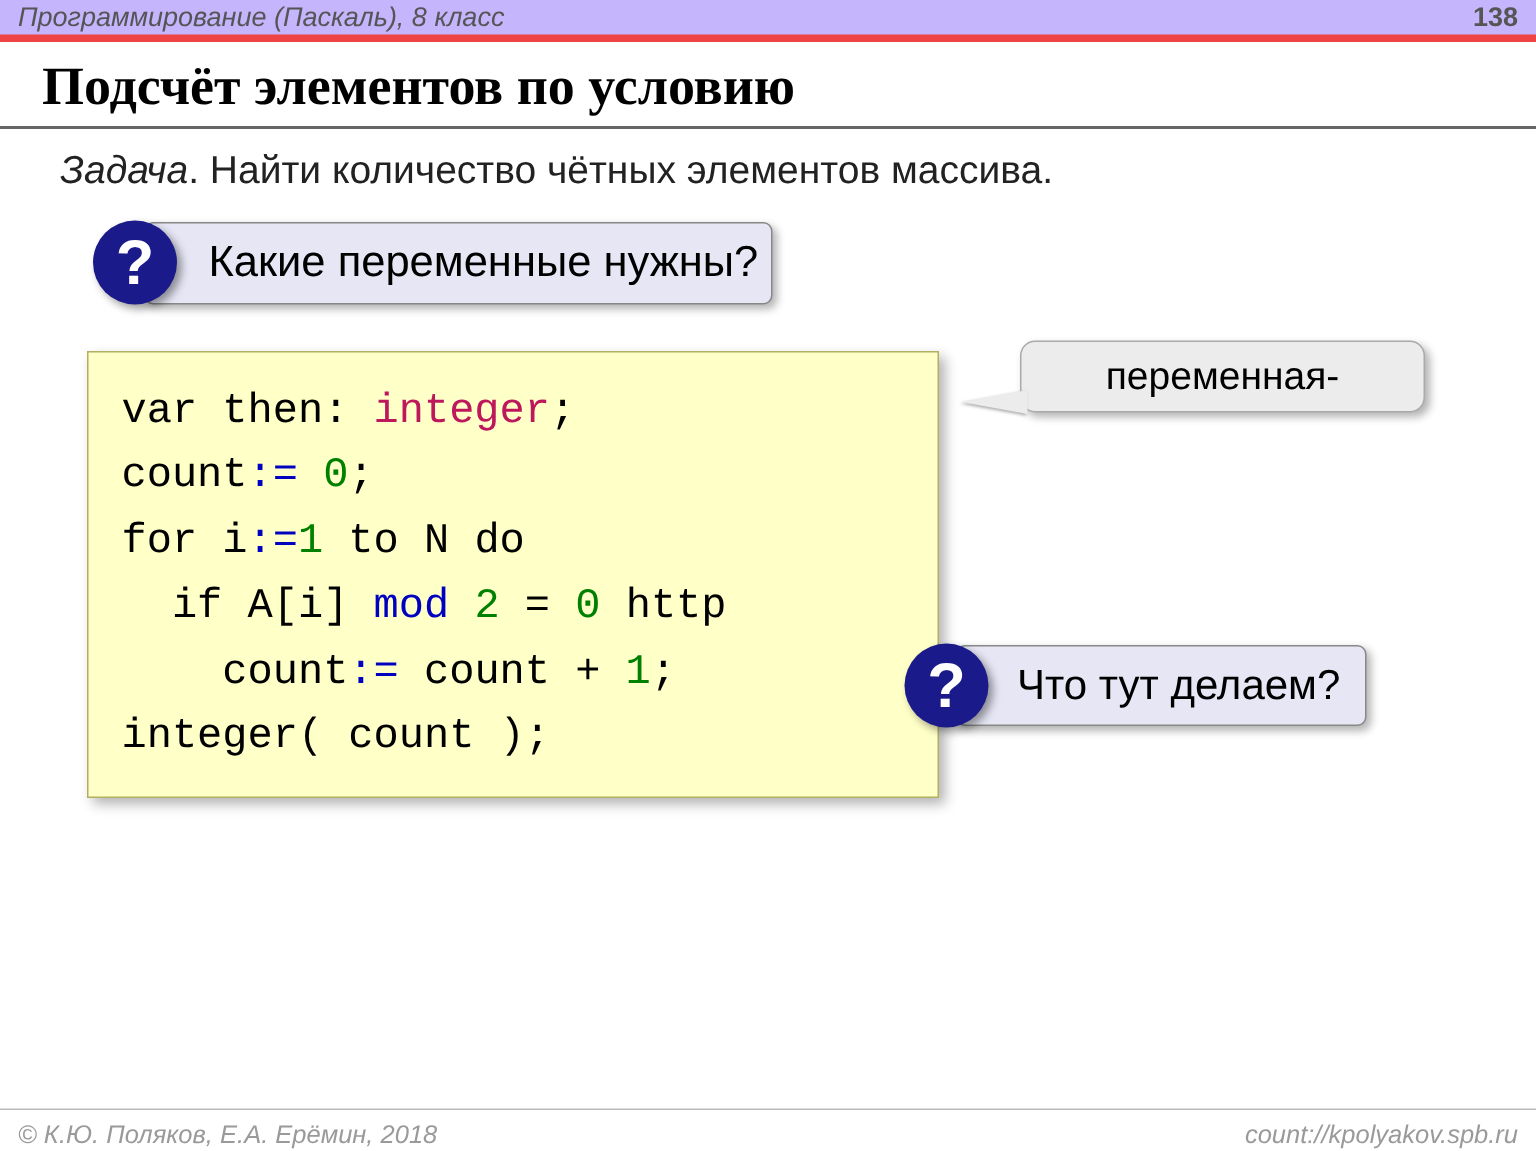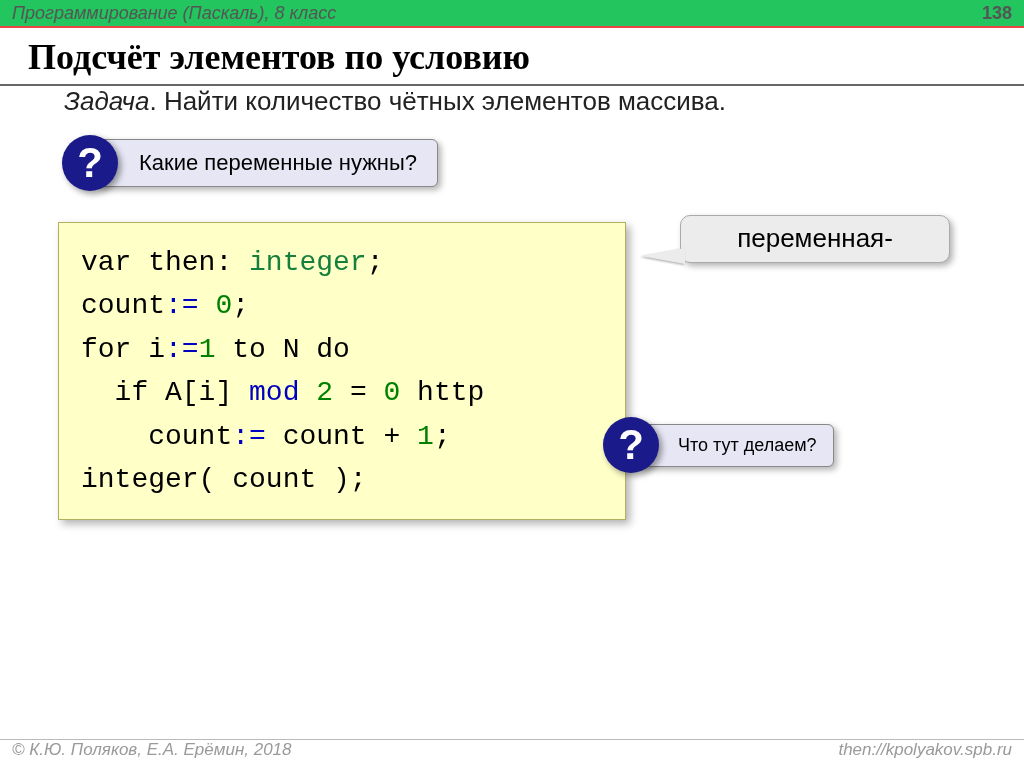--- a/index.html
+++ b/index.html
@@ -6,46 +6,45 @@
   body {
     width: 1024px;
     height: 767px;
     font-family: Arial, Helvetica, sans-serif;
     background: #fff;
     position: relative;
     overflow: hidden;
   }
   .top-bar {
     height: 28px;
-    background: #22c55e;
-    border-bottom: 2px solid #ef4444;
+    background: #c4b5fd;
+    border-bottom: 5px solid #ef4444;
     display: flex;
     justify-content: space-between;
     align-items: center;
     padding: 0 12px;
     font-style: italic;
     color: #555;
     font-size: 18px;
   }
   .page-num { font-weight: bold; font-style: normal; text-align: right; }
   .title-row {
     padding: 8px 28px 6px 28px;
     border-bottom: 2px solid #666;
   }
   .title-row h1 {
     font-size: 36px;
     font-weight: bold;
     color: #000;
     font-family: Liberation Serif, serif;
   }
   .task-row {
-    padding: 0 40px 0 40px;
+    padding: 12px 40px 0 40px;
     font-size: 26px;
     color: #222;
-    margin-left: 24px;
   }
   .task-row .italic { font-style: italic; }
   .content { position: relative; padding: 0 40px; }
   .bubble {
     position: absolute;
     display: flex;
     align-items: center;
     gap: 12px;
   }
   .q-circle {
@@ -60,43 +59,43 @@
     justify-content: center;
     box-shadow: 3px 3px 6px rgba(0,0,0,0.4);
     z-index: 3;
     position: relative;
     flex-shrink: 0;
   }
   .q-box {
     background: #e6e6f5;
     border: 1px solid #888;
     border-radius: 6px;
-    padding: 10px 20px 10px 42px;
+    padding: 10px 8px 10px 42px;
     margin-left: -34px;
-    font-size: 22px;
+    font-size: 29px;
     box-shadow: 3px 3px 6px rgba(0,0,0,0.3);
     z-index: 2;
   }
   .bubble1 { top: 18px; left: 62px; }
   .code-block {
     position: absolute;
     top: 105px;
     left: 58px;
     width: 568px;
     background: #ffffc8;
     border: 1px solid #b0b060;
     box-shadow: 4px 4px 8px rgba(0,0,0,0.3);
     padding: 18px 22px 18px 22px;
     font-family: "Courier New", monospace;
     font-size: 28px;
     line-height: 1.55;
     white-space: pre;
     color: #000;
   }
-  .kw-type { color: #15803d; }
+  .kw-type { color: #be185d; }
   .kw-op { color: #0000c0; }
   .num { color: #008000; }
   .callout {
     position: absolute;
     background: #ececec;
     border: 1px solid #aaa;
     border-radius: 10px;
     padding: 8px 24px;
     font-size: 26px;
     text-align: center;
@@ -114,30 +113,30 @@
     border-bottom: 8px solid transparent;
     border-right: 44px solid #ececec;
     filter: drop-shadow(-1px 1px 1px #aaa);
   }
   .bubble2 {
     top: 300px;
     left: 603px;
   }
   .bubble2 .q-box {
     padding: 10px 16px 10px 40px;
-    font-size: 18px;
+    font-size: 28px;
   }
   .footer {
     position: absolute;
     left: 0; right: 0; bottom: 0;
     height: 28px;
     border-top: 1px solid #bbb;
     display: flex;
     justify-content: space-between;
-    align-items: flex-start;
+    align-items: flex-end;
     padding: 0 12px;
     color: #9a9a9a;
     font-style: italic;
     font-size: 17px;
   }
 </style>
 </head>
 <body>
 
 <div class="top-bar">
@@ -173,14 +172,14 @@
 
   <div class="bubble bubble2">
     <div class="q-circle">?</div>
     <div class="q-box">Что тут делаем?</div>
   </div>
 
 </div>
 
 <div class="footer">
   <span>© К.Ю. Поляков, Е.А. Ерёмин, 2018</span>
-  <span>then://kpolyakov.spb.ru</span>
+  <span>count://kpolyakov.spb.ru</span>
 </div>
 
 </body></html>

